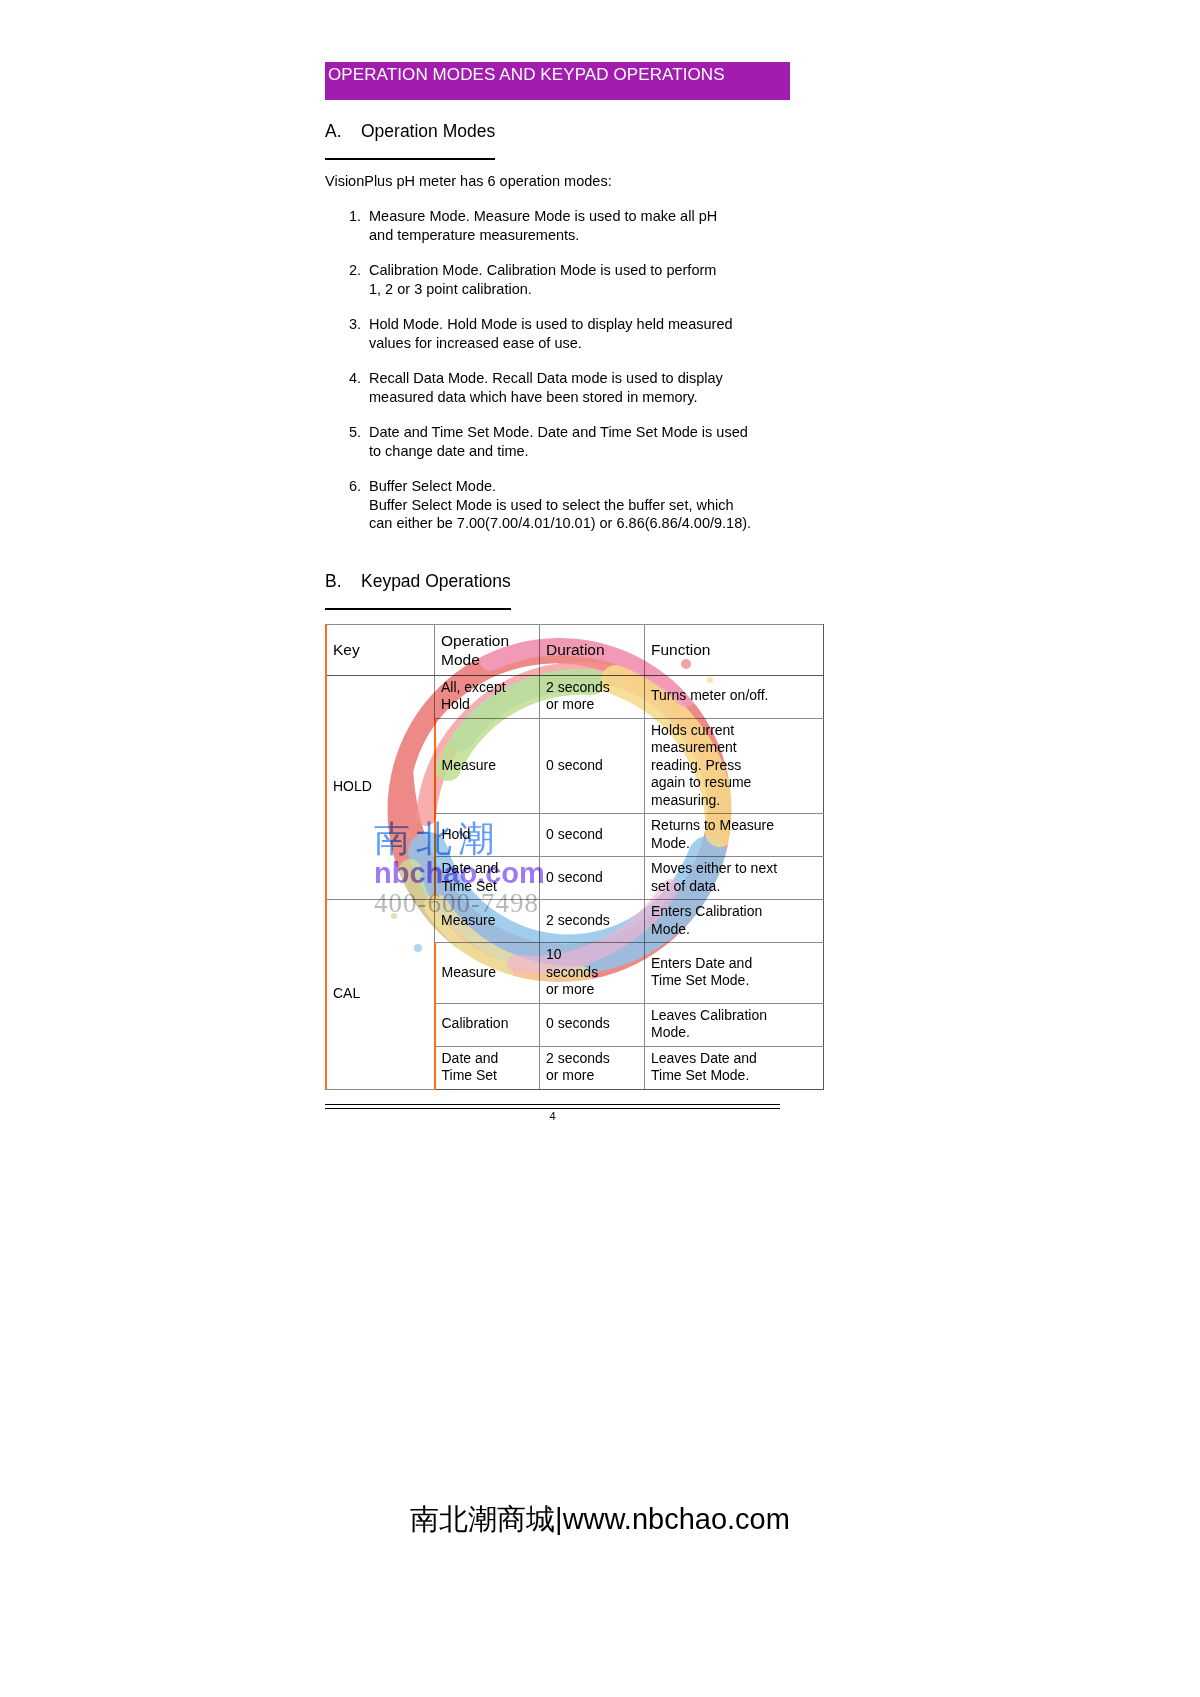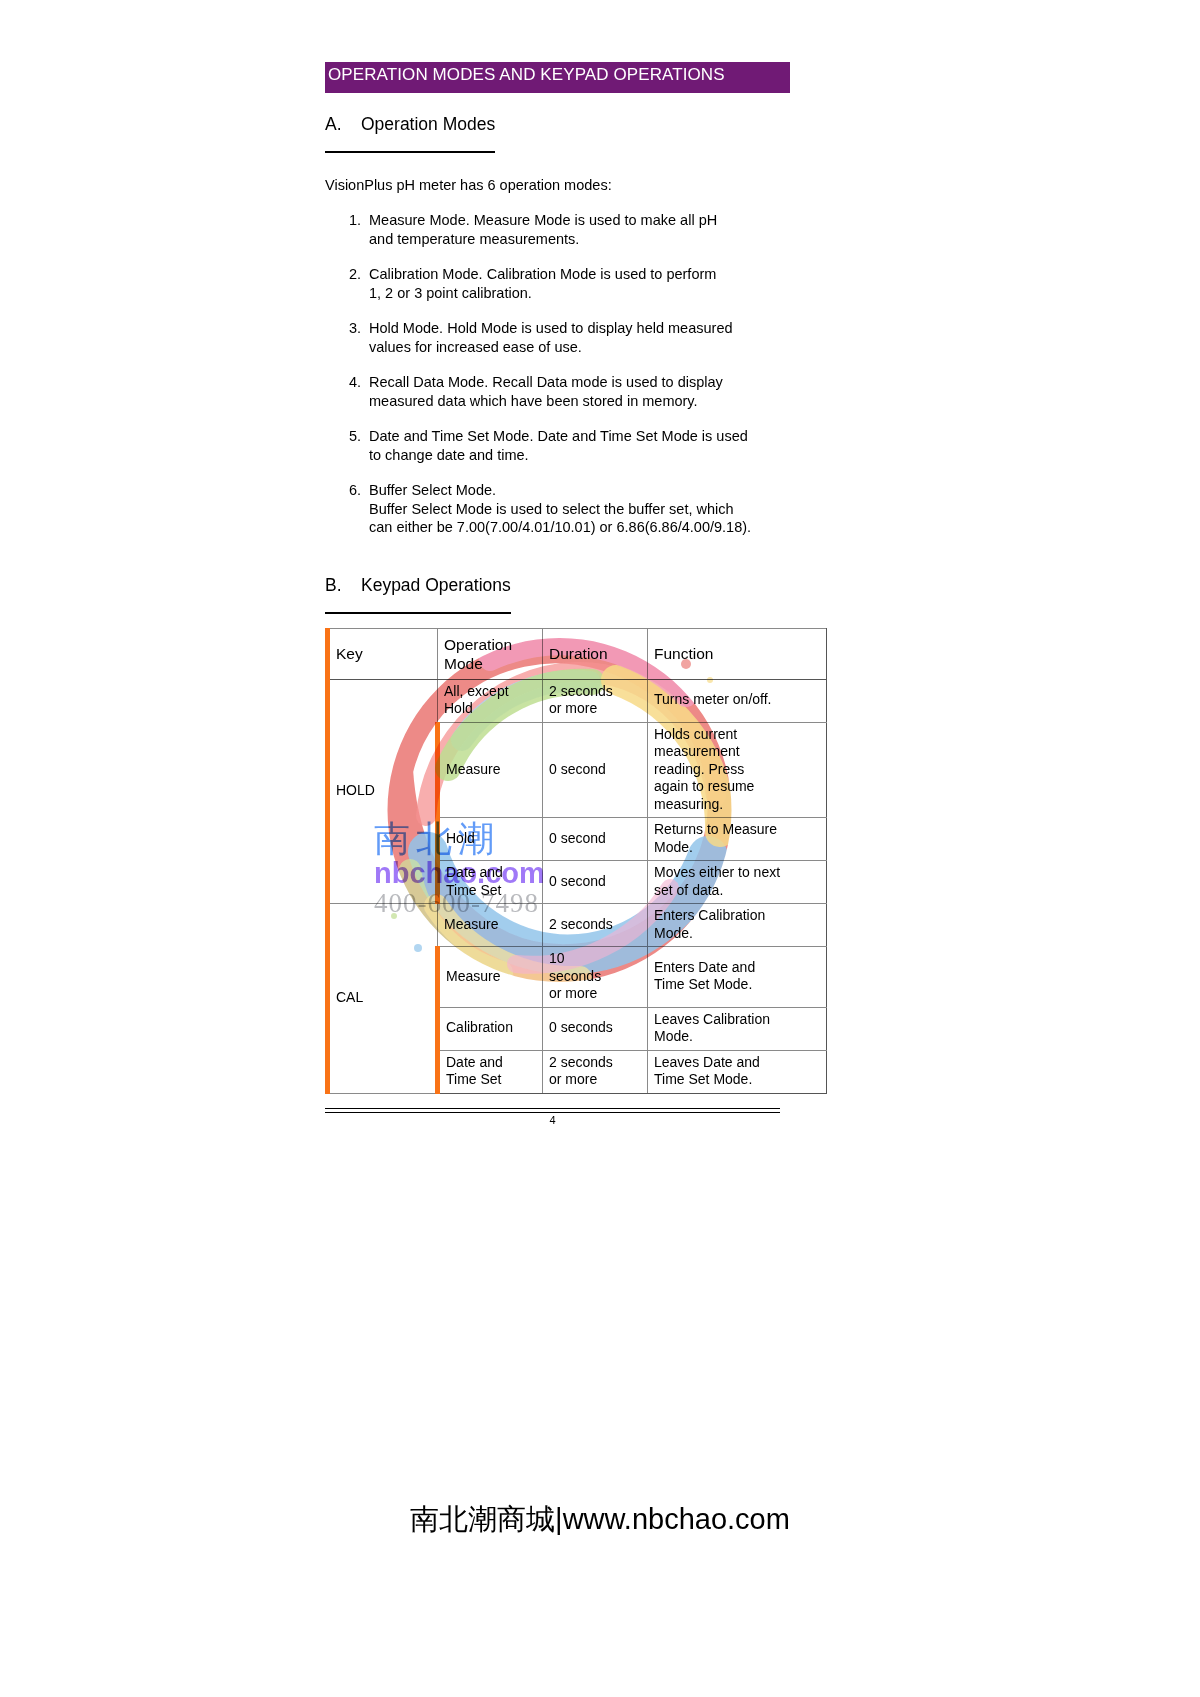--- a/index.html
+++ b/index.html
@@ -27,43 +27,43 @@
 
   .content {
     position: absolute;
     left: 325px;
     top: 62px;
     width: 465px;
   }
 
   
   .title-band {
-    background: #701a75;
+    background: #a21caf;
     color: #ffffff;
     font-size: 17px;
     line-height: 26px;
-    height: 31px;
+    height: 38px;
     padding: 0 3px;
     letter-spacing: 0.1px;
     white-space: nowrap;
   }
 
   
   .section-heading {
     margin-top: 20px;
     font-size: 17.5px;
     line-height: 22px;
     border-bottom: 2px solid #000;
     display: inline-block;
     padding-bottom: 16px;
     white-space: pre;
   }
 
   .intro {
-    margin-top: 23px;
+    margin-top: 12px;
     font-size: 14.5px;
     line-height: 19px;
   }
 
   
   .mode-list {
     margin-top: 16px;
     padding-left: 24px;
   }
   .mode-item {
@@ -117,21 +117,21 @@
     text-align: left;
     padding-left: 10px;
   }
 
   .cell-ml { white-space: pre-line; }
 
   
   .kp-table {
     border: 1px solid #555;
   }
-  .kp-table tr td:first-child { border-left: 5px solid #f97316; }
+  .kp-table tr td:first-child { border-left: 2px solid #f97316; }
   .kp-table tr td:last-child  { border-right: 1px solid #555; }
   .kp-table tr:last-child td  { border-bottom: 1px solid #555; }
 
   
   .footer-rule {
     margin-top: 14px;
     width: 455px;
     border-top: 1.5px solid #000;
     position: relative;
     height: 16px;

